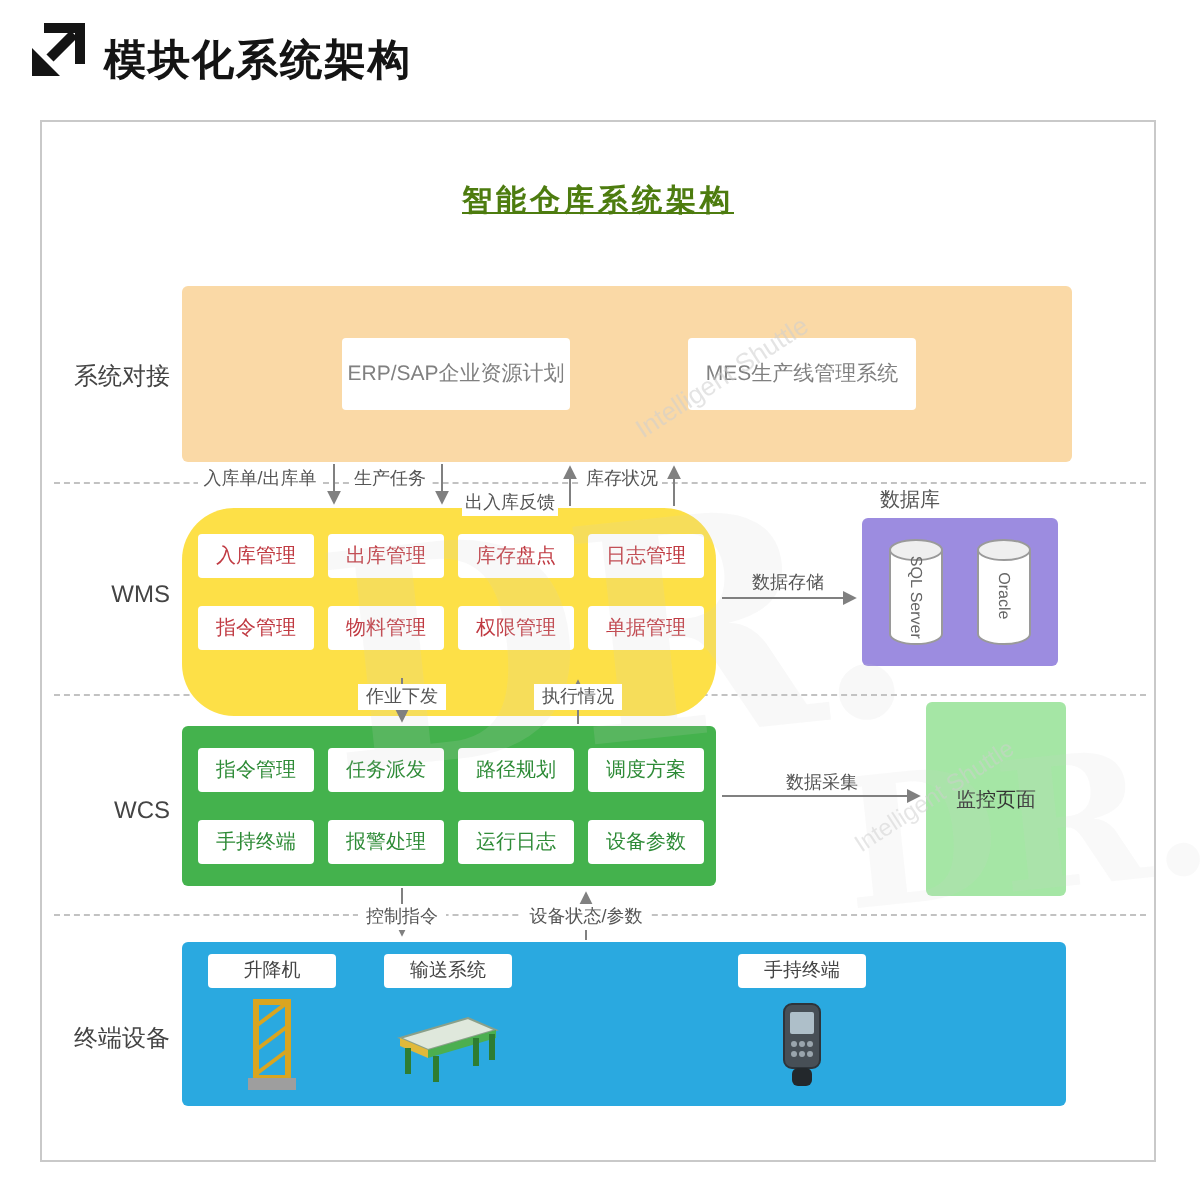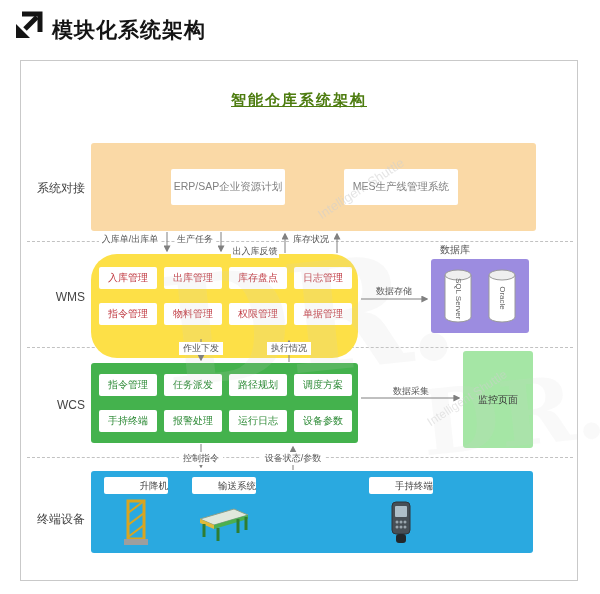--- a/index.html
+++ b/index.html
@@ -24,21 +24,21 @@
   .wmsbox .module { color: #c03a42; }
   .wcsbox .module { color: #2e8b37; }
   .db-label { position: absolute; left: 419px; top: 182px; width: 80px; text-align: left; font-size: 10px; color: #555; }
   .dbbox { left: 410px; top: 198px; width: 98px; height: 74px; background: #9c8ce0; }
   .cyl { position: absolute; top: 8px; width: 32px; height: 58px; }
   .vtext { position: absolute; left: 50%; top: 52%; transform: translate(-50%,-46%); writing-mode: vertical-rl;
            font-size: 8px; color: #666; white-space: nowrap; }
   .monitorbox { left: 442px; top: 290px; width: 70px; height: 97px; background: #a5e6a5; font-size: 10px; color: #333;
                 display: flex; align-items: center; justify-content: center; }
   .devbox { left: 70px; top: 410px; width: 442px; height: 82px; background: #2aa9e0; }
-  .dev-col { position: absolute; top: 6px; width: 88px; text-align: right; }
+  .dev-col { position: absolute; top: 6px; width: 88px; text-align: center; }
   .dev-label { margin: 0 auto; width: 64px; height: 17px; background: #fff; font-size: 9.5px; color: #444; line-height: 17px; border-radius: 2px; }
   .dev-img { margin-top: 3px; height: 52px; display: flex; align-items: center; justify-content: center; }
   .flow-label { position: absolute; font-size: 9px; color: #555; text-align: center; background: #fff; z-index: 5; }
   .arrows { position: absolute; left: 0; top: 0; width: 558px; height: 521px; pointer-events: none; z-index: 4; }
   .wm { position: absolute; pointer-events: none; font-weight: bold; color: #cfcfcf; z-index: 1; white-space: nowrap; }
   .wm1 { left: 140px; top: 170px; font-size: 150px; opacity: 0.14; transform: rotate(-6deg); font-family: "DejaVu Serif", serif; letter-spacing: -6px; }
   .wm2 { left: 290px; top: 120px; font-size: 13px; opacity: 0.55; transform: rotate(-33deg); font-weight: normal; }
   .wm3 { left: 400px; top: 300px; font-size: 90px; opacity: 0.12; transform: rotate(-6deg); font-family: "DejaVu Serif", serif; }
   .wm4 { left: 400px; top: 330px; font-size: 12px; opacity: 0.5; transform: rotate(-33deg); font-weight: normal; }
 </style>

